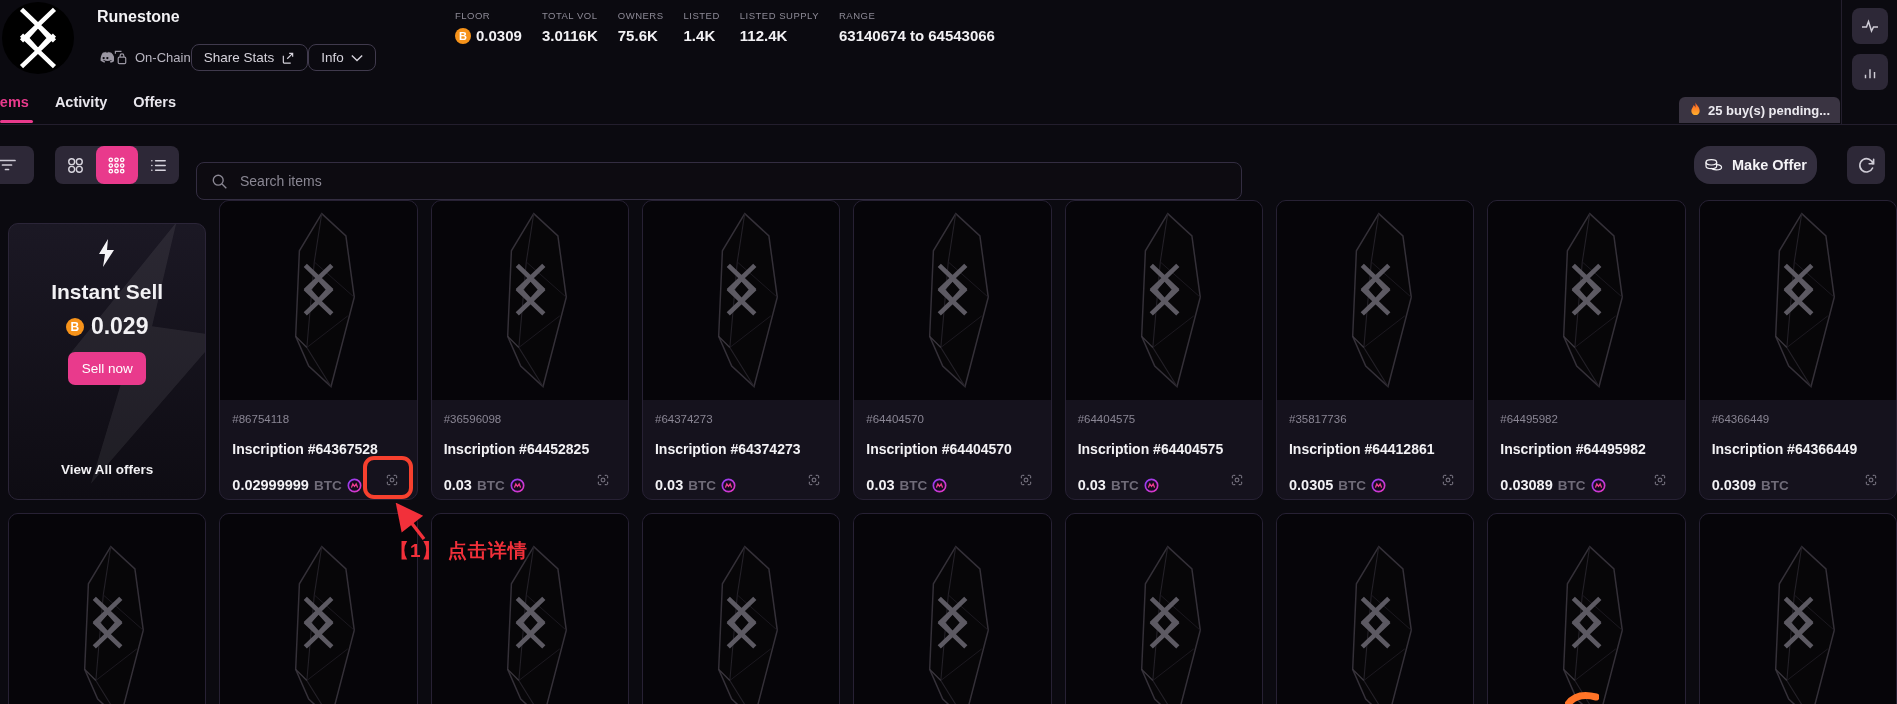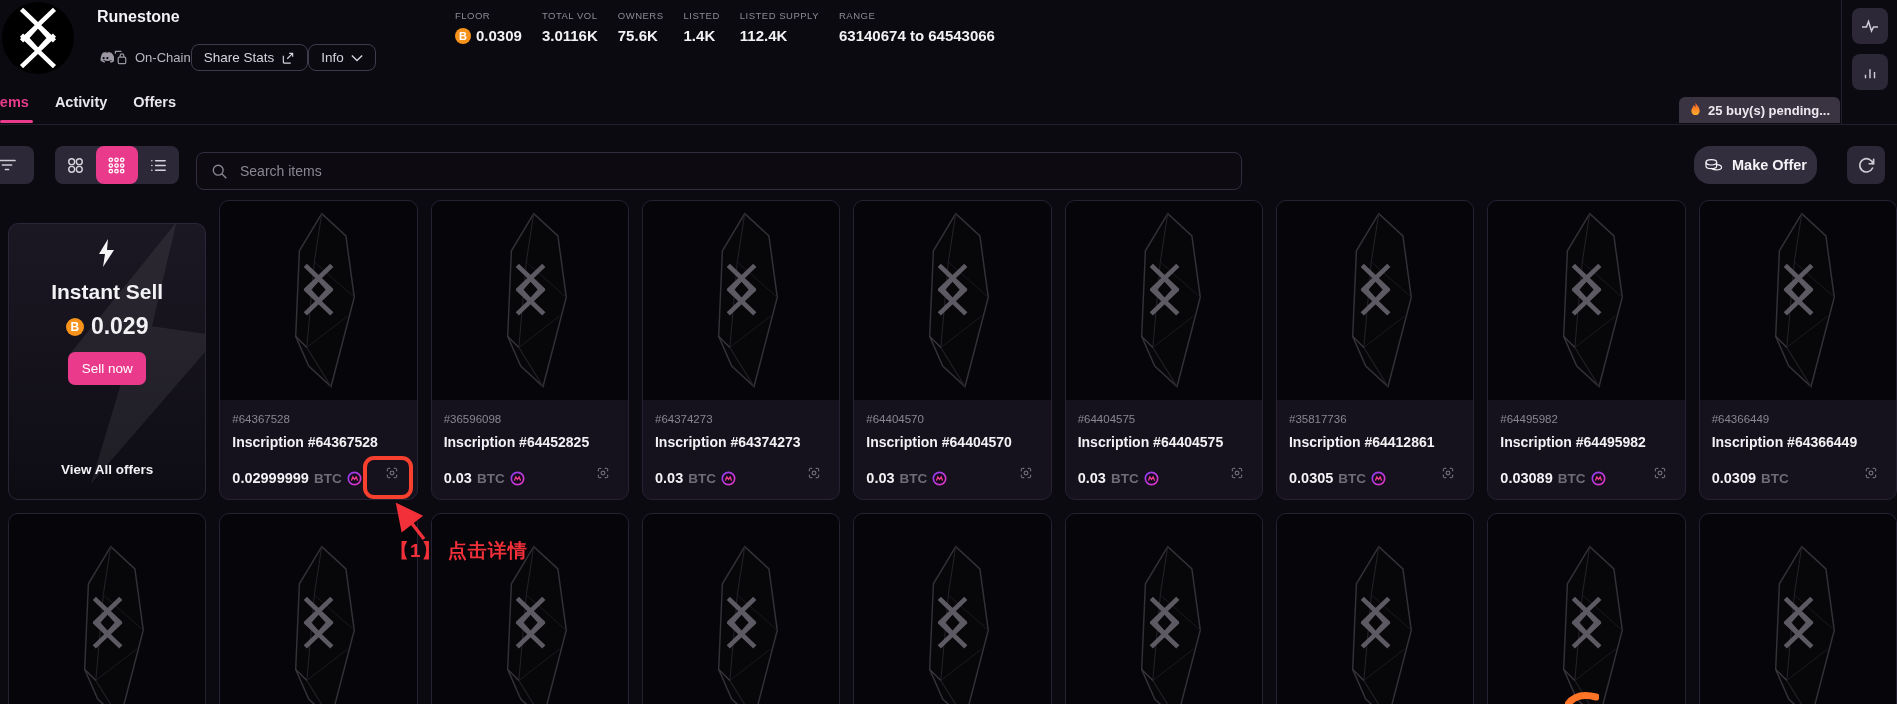--- a/index.html
+++ b/index.html
@@ -34,39 +34,39 @@
   .tabs-divider{position:absolute;left:0;top:124px;width:1897px;height:1px;background:#231e2d;}
 
   
   .toolbar-btn{position:absolute;top:146px;height:38px;background:#2d2837;border:0;border-radius:8px;
                display:flex;align-items:center;justify-content:center;color:#cfccd6;cursor:pointer;}
   .seg{position:absolute;left:55px;top:146px;width:124px;height:38px;background:#2d2837;border-radius:8px;
        display:flex;overflow:hidden;}
   .seg button{flex:1;background:transparent;border:0;display:flex;align-items:center;justify-content:center;
               color:#d7d4dd;cursor:pointer;}
   .seg button.active{background:var(--pink,#e93a8c);border-radius:8px;color:#fff;}
-  .search{position:absolute;left:196px;top:152px;width:1046px;height:38px;border:1px solid #332d41;border-radius:8px;
+  .search{position:absolute;left:196px;top:162px;width:1046px;height:38px;border:1px solid #332d41;border-radius:8px;
           background:#0d0b11;display:flex;align-items:center;gap:10px;padding:0 14px;box-sizing:border-box;}
   .search input{flex:1;background:transparent;border:0;outline:0;color:#e8e6ec;font-size:14px;font-family:inherit;}
   .search input::placeholder{color:#8a8793;}
   .select{position:absolute;top:146px;height:38px;border:1px solid #332d41;border-radius:8px;background:#0d0b11;
           display:flex;align-items:center;gap:9px;padding:0 13px;box-sizing:border-box;font-size:14px;color:#eceaf0;cursor:pointer;}
   .updown{color:#8a8793}
   .primary-btn{position:absolute;left:1694px;top:146px;width:123px;height:38px;background:#332e3e;border:0;border-radius:16px;
                display:flex;align-items:center;justify-content:center;gap:8px;color:#f4f3f6;font-size:14.5px;font-weight:700;cursor:pointer;}
 
   
   .row{position:absolute;left:8px;width:1889px;display:grid;grid-template-columns:repeat(9,1fr);gap:13px;}
   .row1{top:200px;} .row2{top:513px;}
   .card{background:#15121d;border:1px solid #272134;border-radius:10px;height:300px;box-sizing:border-box;
         overflow:hidden;cursor:pointer;}
   .card-img{height:199px;background:#060509;display:flex;align-items:center;justify-content:center;}
   .card-info{padding:13px 12px 0 12px;}
   .card-id{font-size:11.5px;color:#8a8694;}
-  .card-name{margin-top:9px;font-size:14px;font-weight:700;color:#f2f1f4;white-space:nowrap;}
+  .card-name{margin-top:16px;font-size:14px;font-weight:700;color:#f2f1f4;white-space:nowrap;}
   .price-row{margin-top:10px;display:flex;align-items:flex-end;gap:5px;}
   .price{font-size:14.5px;font-weight:700;}
   .cur{font-size:13.5px;font-weight:700;color:#6f6b78;}
   .scan-btn{margin-left:auto;width:26px;height:26px;background:transparent;border:0;color:#8b8794;cursor:pointer;
             display:flex;align-items:center;justify-content:center;}
   .img-card{background:#15121d;border:1px solid #272134;border-radius:10px;height:300px;box-sizing:border-box;overflow:hidden;cursor:pointer;}
   .img-card .card-img{height:240px}
 
   
   .sidebar-wrap{display:flex;flex-direction:column;justify-content:flex-end;}
@@ -299,21 +299,21 @@
     <path d="M76,58 L119,96 M68,150 L112,116" stroke="#1d1a21" stroke-width="1"></path>
     <path d="M56,138 L68,150" stroke="#3c383f" stroke-width="1.4"></path>
     <g transform="translate(62,58) scale(0.62)" stroke="#5d5a63">
       <path d="M7,6 L53,50 M53,6 L7,50" stroke-width="8"></path>
       <path d="M7,46 L53,90 M53,46 L7,90" stroke-width="8"></path>
       <path d="M30,29 L47,48 L30,67 L13,48 Z" stroke-width="7"></path>
     </g>
   </svg>
         </div>
         <div class="card-info">
-          <div class="card-id">#64367528</div>
+          <div class="card-id">#86754118</div>
           <div class="card-name">Inscription #64367528</div>
           <div class="price-row">
             <span class="price">0.02999999</span>
             <span class="cur">BTC</span>
             <svg width="15" height="15" viewBox="0 0 18 18">
     <defs>
                 <linearGradient id="meg" x1="0" y1="0" x2="1" y2="1">
       <stop offset="0" stop-color="#8b3df5"></stop>
                   <stop offset="1" stop-color="#e935c1"></stop>
                 </linearGradient>

